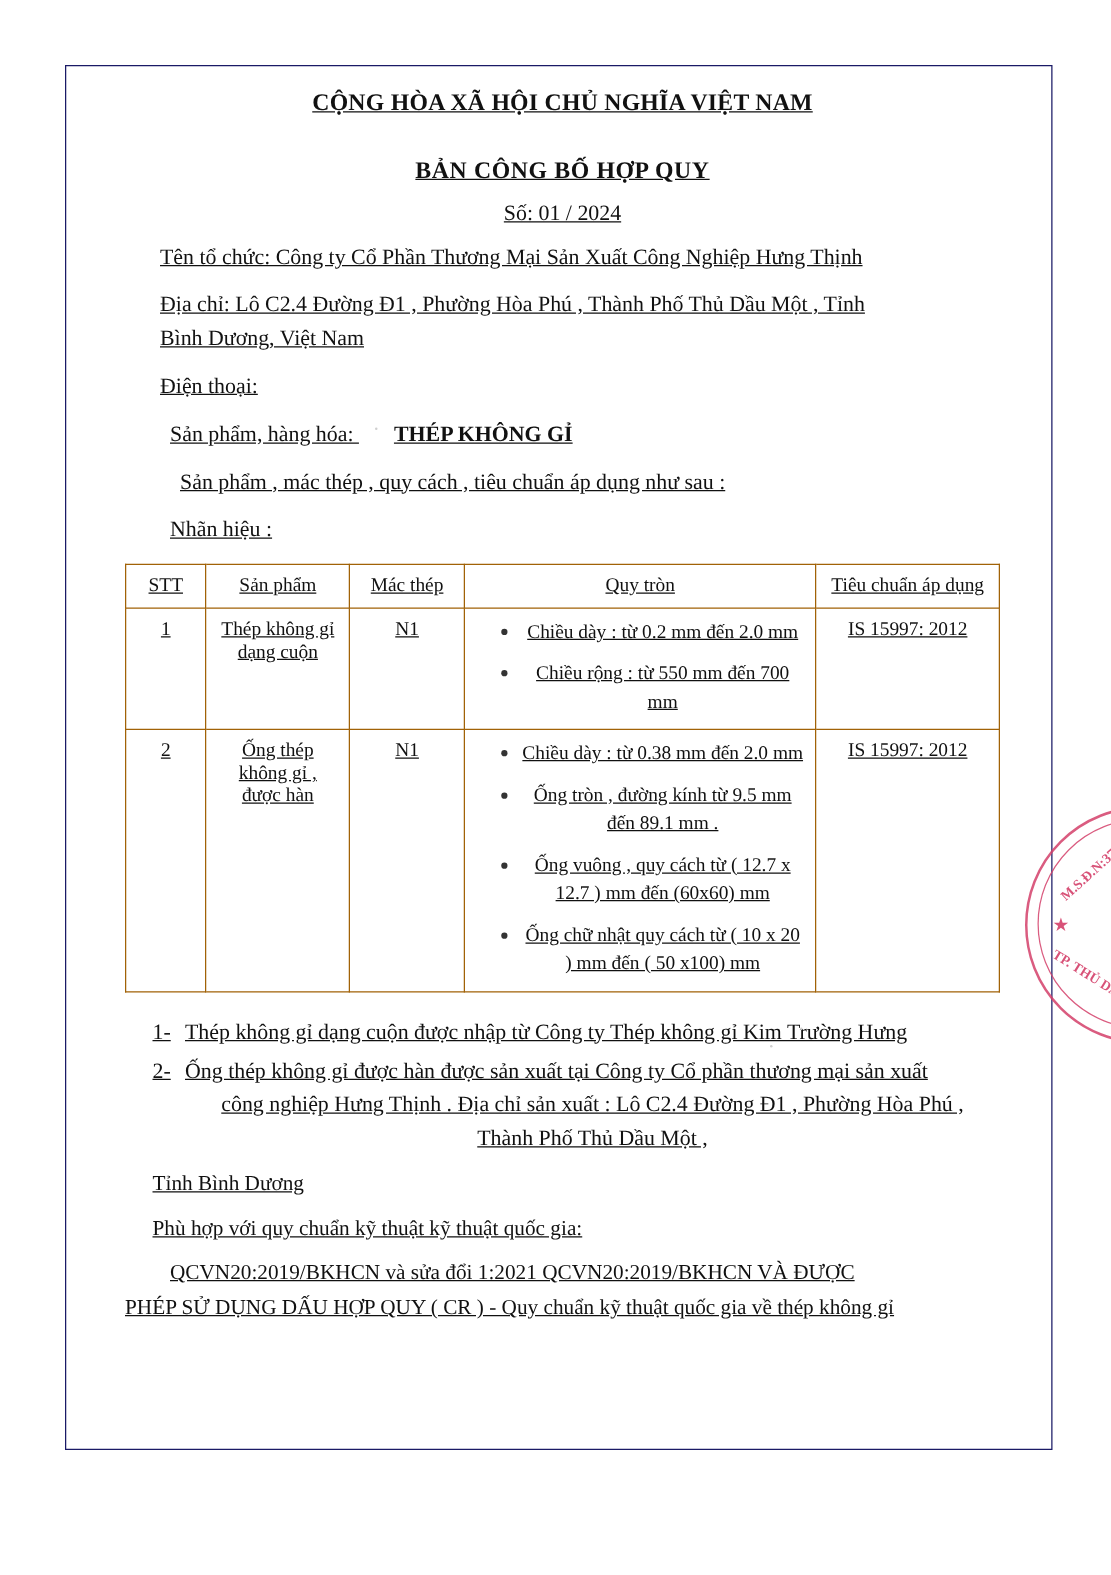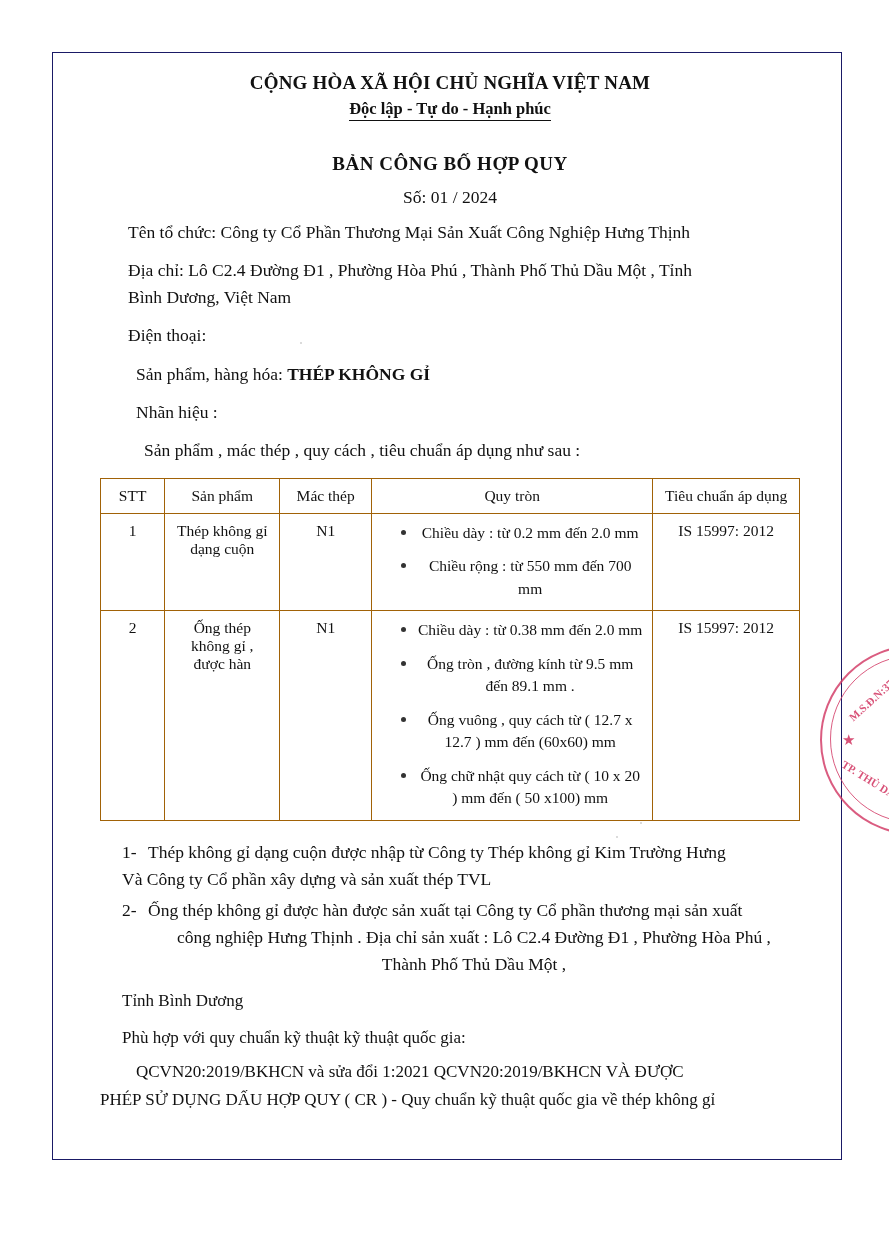--- a/index.html
+++ b/index.html
@@ -24,20 +24,21 @@
     border: 1.5px solid #1a1a66;
     box-sizing: border-box;
   }
   .doc-body {
     position: absolute;
     left: 72px;
     top: 62px;
     width: 756px;
     box-sizing: border-box;
     padding: 0 28px;
+    text-decoration: underline;
   }
   .center { text-align: center; }
 
   .national-title {
     font-size: 19px;
     font-weight: bold;
     letter-spacing: .2px;
     margin-top: 10px;
   }
   .national-sub {
@@ -60,21 +61,21 @@
   }
   .para {
     font-size: 17.5px;
     line-height: 1.55;
     margin-top: 11px;
     text-align: left;
   }
   .indent-1 { padding-left: 28px; }
   .indent-2 { padding-left: 36px; }
   .indent-3 { padding-left: 44px; }
-  .bold { font-weight: bold; }
+  .bold { font-weight: bold; margin-left: 28px; }
 
   table.spec {
     margin-top: 14px;
     border-collapse: collapse;
     width: 100%;
     font-size: 15.5px;
   }
   table.spec th, table.spec td {
     border: 1px solid #a16207;
     padding: 8px 9px;
@@ -208,38 +209,35 @@
 </style>
 </head>
 <body>
 
 <div class="page-frame"></div>
 
 <div class="doc-body">
 
   <div class="center">
     <div class="national-title">CỘNG HÒA XÃ HỘI CHỦ NGHĨA VIỆT NAM</div>
-    <div>
-      <span class="national-sub">Độc lập - Tự do - Hạnh phúc</span>
-    </div>
   </div>
 
   <div class="center main-title">BẢN CÔNG BỐ HỢP QUY</div>
   <div class="center doc-number">Số: 01 / 2024</div>
 
   <div class="para indent-1">Tên tổ chức: Công ty Cổ Phần Thương Mại Sản Xuất Công Nghiệp Hưng Thịnh</div>
   <div class="para indent-1">Địa chỉ: Lô C2.4 Đường Đ1 , Phường Hòa Phú , Thành Phố Thủ Dầu Một , Tỉnh</div>
   <div class="para indent-1" style="margin-top:0">Bình Dương, Việt Nam</div>
   <div class="para indent-1">Điện thoại:</div>
 
   <div class="para indent-2">
     <span>Sản phẩm, hàng hóa: </span><span class="bold">THÉP KHÔNG GỈ</span>
   </div>
+  <div class="para indent-3">Sản phẩm , mác thép , quy cách , tiêu chuẩn áp dụng như sau :</div>
   <div class="para indent-2">Nhãn hiệu :</div>
-  <div class="para indent-3">Sản phẩm , mác thép , quy cách , tiêu chuẩn áp dụng như sau :</div>
 
   <table class="spec">
     <thead>
       <tr>
         <th class="col-stt">STT</th>
         <th class="col-sp">Sản phẩm</th>
         <th class="col-mac">Mác thép</th>
         <th class="col-qc">Quy tròn</th>
         <th class="col-tc">Tiêu chuẩn áp dụng</th>
       </tr>
@@ -272,21 +270,20 @@
         <td>IS 15997: 2012</td>
       </tr>
     </tbody>
   </table>
 
   <div class="notes">
     <div class="note-row">
       <div class="note-num">1-</div>
       <div class="note-text">Thép không gỉ dạng cuộn được nhập từ Công ty Thép không gỉ Kim Trường Hưng</div>
     </div>
-    <div class="note-cont">Và Công ty Cổ phần xây dựng và sản xuất thép TVL</div>
 
     <div class="note-row">
       <div class="note-num">2-</div>
       <div class="note-text">Ống thép không gỉ được hàn được sản xuất tại Công ty Cổ phần thương mại sản xuất</div>
     </div>
     <div class="note-cont2">công nghiệp Hưng Thịnh . Địa chỉ sản xuất : Lô C2.4 Đường Đ1 , Phường Hòa Phú ,</div>
     <div class="note-cont2">Thành Phố Thủ Dầu Một ,</div>
   </div>
 
   <div class="tail">

